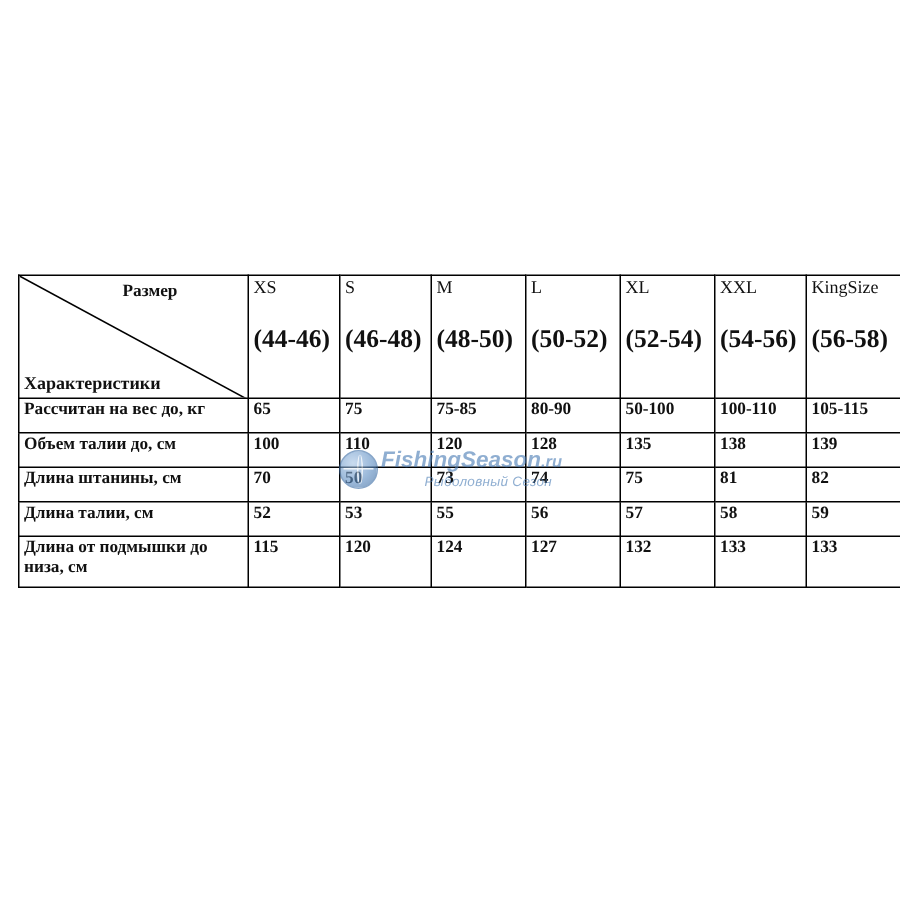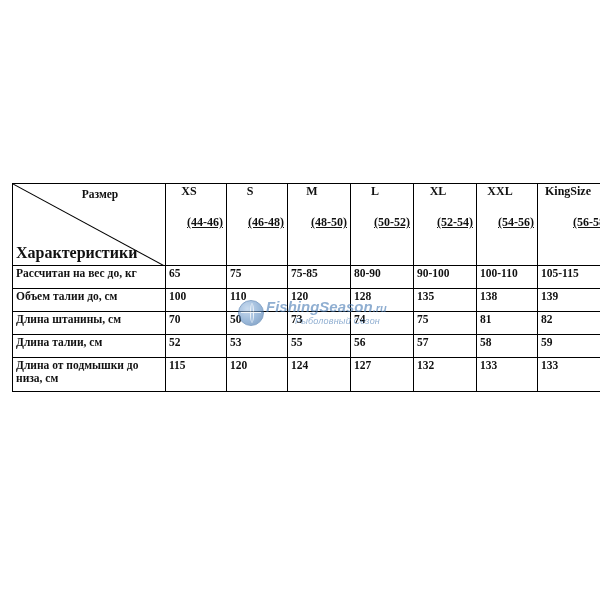--- a/index.html
+++ b/index.html
@@ -59,63 +59,61 @@
     text-align: center;
     font-size: 11.5px;
     font-weight: bold;
     padding-left: 22px;
     box-sizing: border-box;
   }
   td.corner .lbl-bottom {
     position: absolute;
     bottom: 3px;
     left: 3px;
-    font-size: 16px;
+    font-size: 12px;
     font-weight: bold;
   }
   th.size-head {
     height: 79px;
     vertical-align: top;
     text-align: left;
     padding-top: 4px;
     padding-left: 3px;
   }
   th.size-head .abbr {
     display: block;
-    text-align: center;
-    font-weight: bold;
+    font-weight: normal;
     font-size: 12px;
     padding-right: 14px;
   }
   th.size-head .range {
     display: block;
     margin-top: 18px;
     font-weight: bold;
-    font-size: 12px;
-    text-align: right;
-    text-decoration: underline;
+    font-size: 17px;
+    text-align: left;
   }
   td.rowlabel {
     font-weight: bold;
     font-size: 11.5px;
   }
   td.val {
     font-weight: bold;
     font-size: 11.5px;
   }
   tr.r-weight td { height: 20px; }
   tr.r-waist td { height: 20px; }
   tr.r-leg td { height: 20px; }
   tr.r-sleeve td { height: 20px; }
   tr.r-arm td { height: 31px; }
 
   
   #watermark {
     position: absolute;
-    left: 238px;
+    left: 226px;
     top: 298px;
     width: 180px;
     height: 36px;
     pointer-events: none;
     opacity: 0.62;
   }
   #watermark .wm-globe {
     position: absolute;
     left: 0;
     top: 2px;
@@ -217,21 +215,21 @@
 
         </tr>
       </thead>
       <tbody>
         <tr class="r-weight">
           <td class="rowlabel">Рассчитан на вес до, кг</td>
           <td class="val">65</td>
           <td class="val">75</td>
           <td class="val">75-85</td>
           <td class="val">80-90</td>
-          <td class="val">90-100</td>
+          <td class="val">50-100</td>
           <td class="val">100-110</td>
           <td class="val">105-115</td>
 
         </tr>
         <tr class="r-waist">
           <td class="rowlabel">Объем талии до, см</td>
           <td class="val">100</td>
           <td class="val">110</td>
           <td class="val">120</td>
           <td class="val">128</td>

